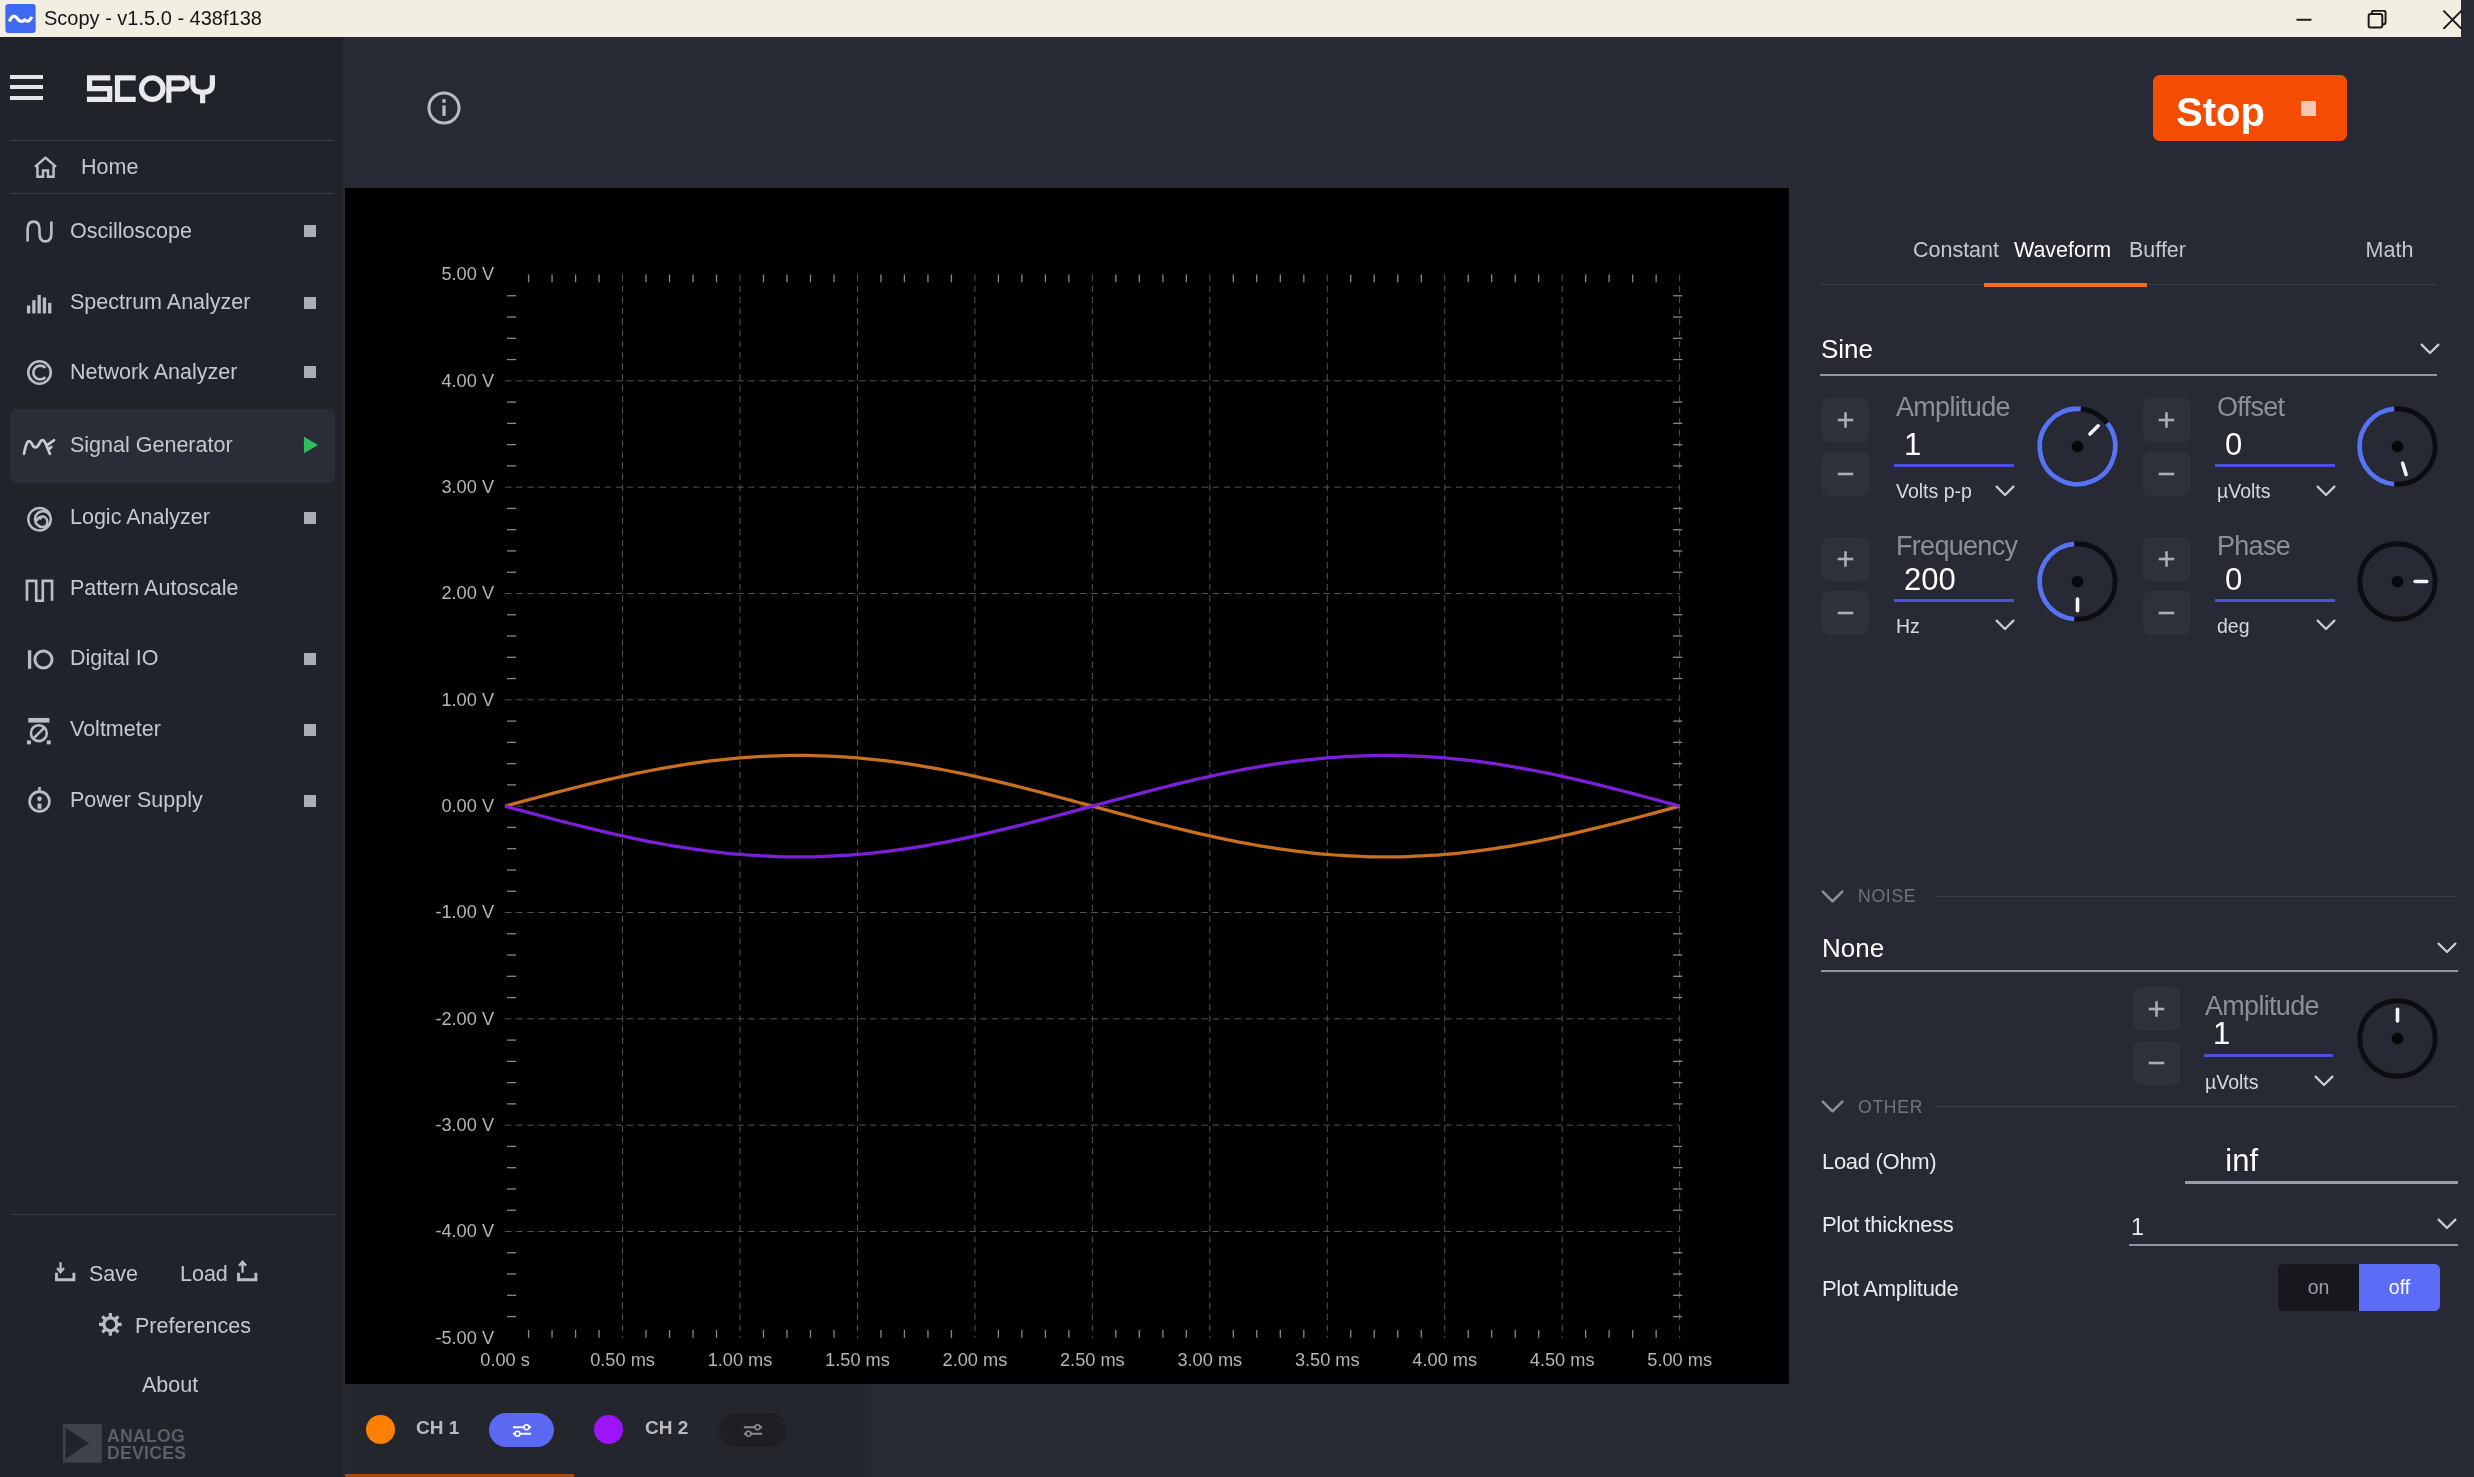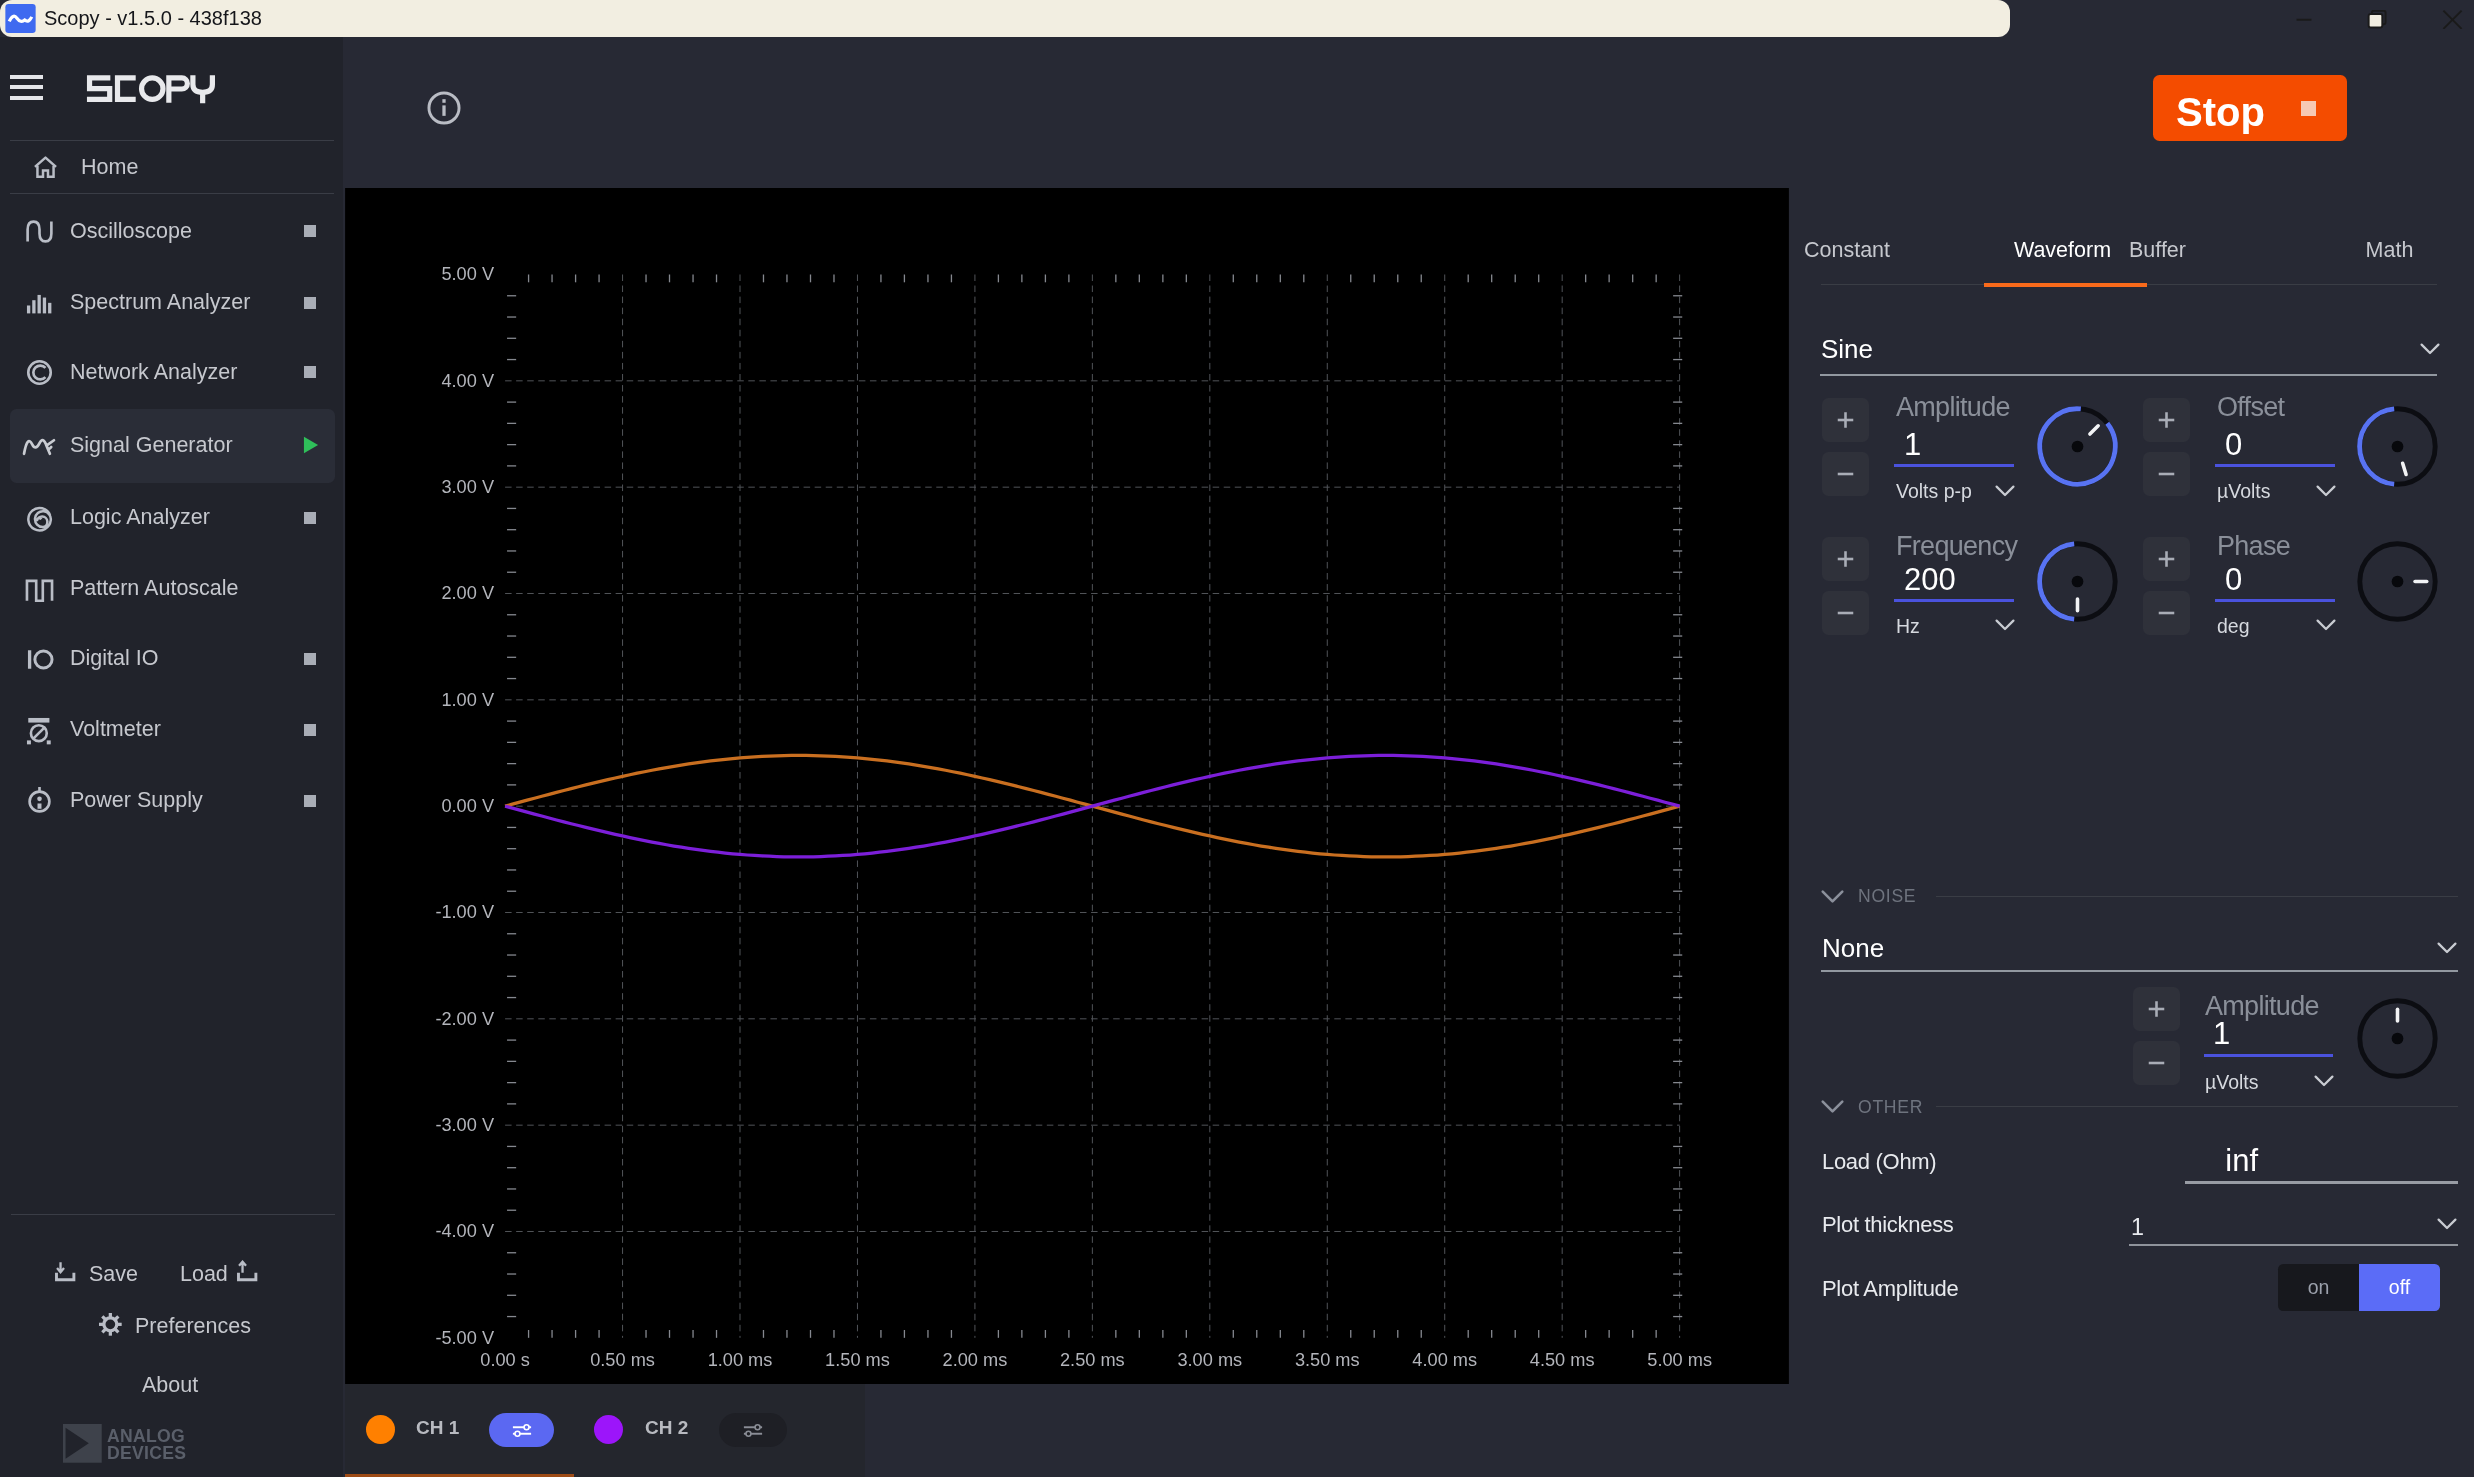--- a/index.html
+++ b/index.html
@@ -1,17 +1,17 @@
 <!DOCTYPE html>
 <html style="font-size:10.4px"><head><meta charset="utf-8"><style>
 html,body{margin:0;padding:0;background:#272934;}
 *{box-sizing:border-box;font-family:"Liberation Sans",sans-serif;}
 #root{position:relative;width:2475px;height:1478px;overflow:hidden;background:#272934;}
 .abs{position:absolute;}
-#titlebar{position:absolute;left:0;top:0;width:2010px;height:37px;background:#f2eee1;border-radius:12px;}
+#titlebar{position:absolute;left:0;top:0;width:2461px;height:37px;background:#f2eee1;}
 #sidebar{position:absolute;left:0;top:37px;width:343px;height:1441px;background:#21232b;}
 #content{position:absolute;left:343px;top:37px;width:2131px;height:1441px;background:#272934;}
 #plot{position:absolute;left:345px;top:188px;}
 .hline{position:absolute;height:1.3px;background:#3a3d46;}
 .mtext{position:absolute;font-size:21.5px;color:#c6c8ce;transform:translateY(-50%);line-height:1;}
 .glabel{font-size:27px;color:#8a8f99;letter-spacing:-0.7px;}
 .gvalue{font-size:31px;color:#fff;}
 .gunit{font-size:19.5px;color:#d6d9df;}
 .pmbtn{position:absolute;width:47px;height:44px;background:#2f313a;border-radius:6.5px;}
 .pill{width:65px;height:34px;border-radius:17px;display:flex;align-items:center;justify-content:center;}
@@ -379,21 +379,21 @@
 <div class="abs chlab" style="left:645px;top:1417px">CH 2</div>
 <div class="abs pill" style="left:719px;top:1413px;width:68px;background:#1e1f25">
         <svg width="26" height="17" viewBox="0 0 40 26">
           <line x1="6" y1="8" x2="34" y2="8" stroke="#8a8d96" stroke-width="3"></line>
           <circle cx="27" cy="8" r="3.8" fill="#1e1f25" stroke="#8a8d96" stroke-width="2.4"></circle>
           <line x1="6" y1="18" x2="34" y2="18" stroke="#8a8d96" stroke-width="3"></line>
           <circle cx="13" cy="18" r="3.8" fill="#1e1f25" stroke="#8a8d96" stroke-width="2.4"></circle>
         </svg>
       </div>
 <div class="abs" style="left:345px;top:1474px;width:229px;height:2.6px;background:#9e4b16"></div>
-<div class="abs" style="left:1804px;top:238px;width:195px;text-align:left;font-size:21.5px;color:#c6c8ce">Constant</div>
+<div class="abs" style="left:1804px;top:238px;width:195px;text-align:right;font-size:21.5px;color:#c6c8ce">Constant</div>
 <div class="abs" style="left:1965px;top:238px;width:195px;text-align:center;font-size:21.5px;color:#ffffff">Waveform</div>
 <div class="abs" style="left:2129px;top:238px;width:195px;text-align:left;font-size:21.5px;color:#c6c8ce">Buffer</div>
 <div class="abs" style="left:2292px;top:238px;width:195px;text-align:center;font-size:21.5px;color:#c6c8ce">Math</div>
 <div class="abs" style="left:1821px;top:284px;width:616px;height:1.3px;background:#3a3d45"></div>
 <div class="abs" style="left:1984px;top:283px;width:163px;height:3.9px;background:#f96a1b"></div>
 <div class="abs" style="left:1821px;top:334px;font-size:26px;color:#fff">Sine</div>
 <svg class="abs" style="left:2419px;top:342px" width="22" height="13.7" viewBox="0 0 34 21">
         <path d="M4 4 L17.0 17 L30 4" fill="none" stroke="#c9ccd2" stroke-width="3.5" stroke-linecap="round" stroke-linejoin="round"></path>
       </svg>
 <div class="abs" style="left:1820px;top:374px;width:617px;height:2px;background:#9298a0"></div>

